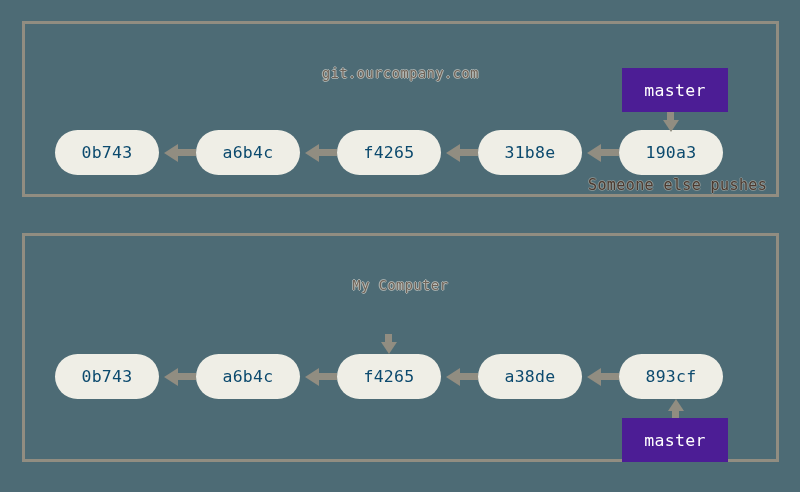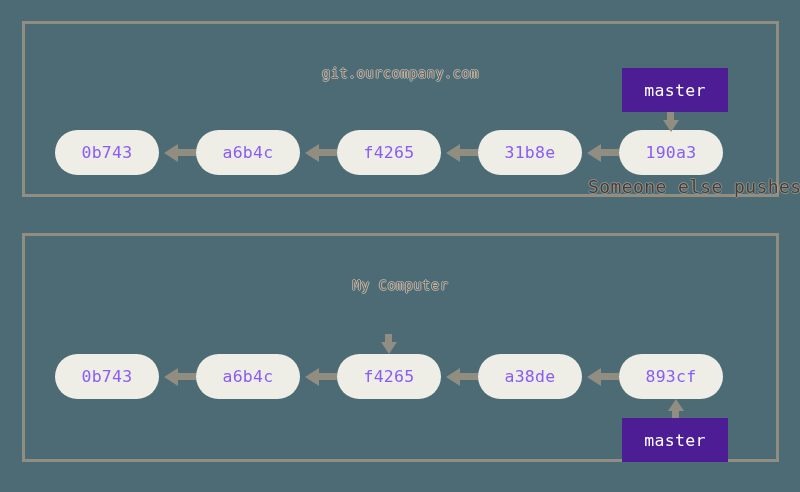--- a/index.html
+++ b/index.html
@@ -51,21 +51,21 @@
     margin-top: 33px;
   }
 
   
   .commit {
     position: absolute;
     width: 104px;
     height: 45px;
     background: #efeee6;
     border-radius: 23px;
-    color: #8b5cf6;
+    color: #0c4a6e;
     font-size: 16.5px;
     display: flex;
     align-items: center;
     justify-content: center;
     box-sizing: border-box;
     letter-spacing: 0.3px;
   }
 
   
   .refbox {
@@ -127,21 +127,21 @@
     transform: translateX(-50%);
     width: 0; height: 0;
     border-left: 8px solid transparent;
     border-right: 8px solid transparent;
     border-bottom: 12px solid #918d81;
   }
 
   
   .caption {
     position: absolute;
-    font-size: 18px;
+    font-size: 15px;
     color: #4b3a30;
     letter-spacing: 0.4px;
     white-space: nowrap;
     text-shadow:
        1px 0 0 rgba(190,186,176,.45),
       -1px 0 0 rgba(190,186,176,.45),
        0 1px 0 rgba(190,186,176,.45),
        0 -1px 0 rgba(190,186,176,.45);
   }
 </style>

